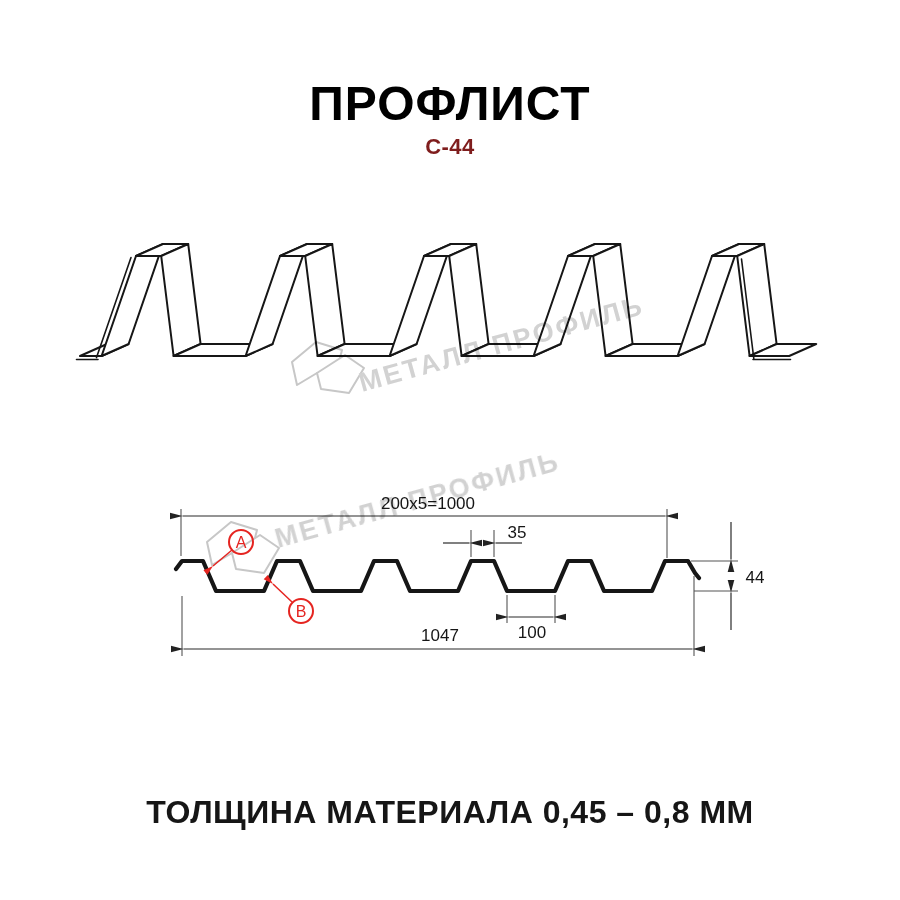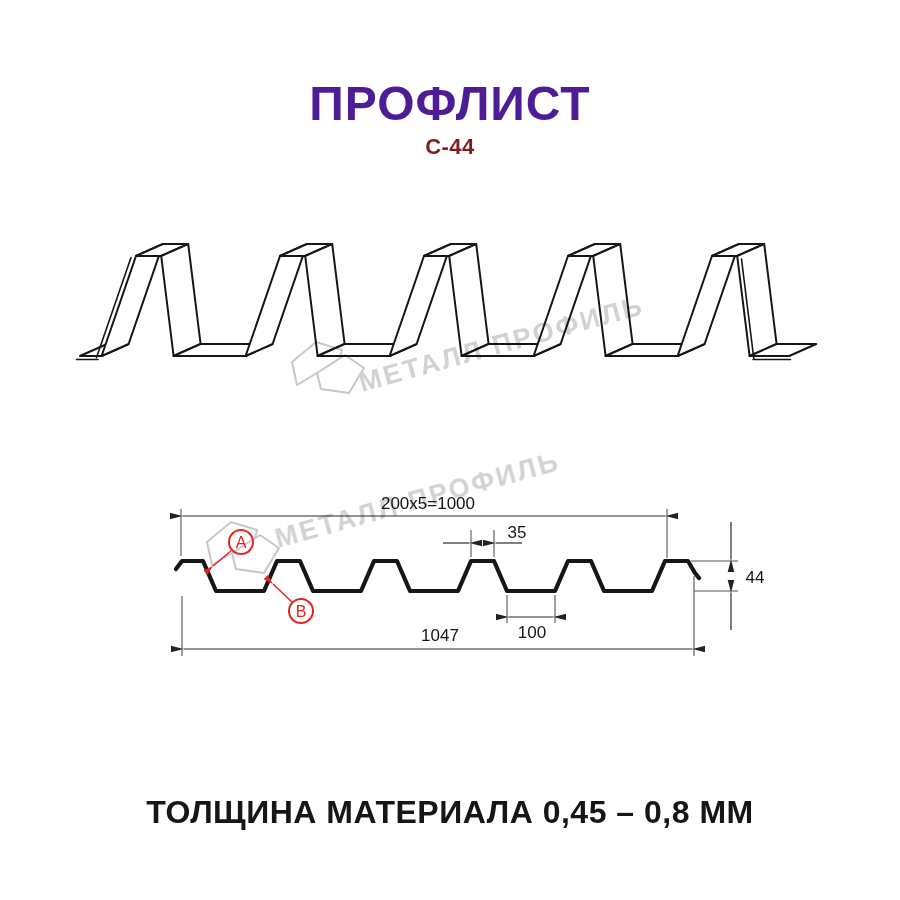--- a/index.html
+++ b/index.html
@@ -2,21 +2,21 @@
 <html><head>
 <meta charset="utf-8">
 <style>
   html,body{margin:0;padding:0;background:#ffffff;}
   #page{
     position:relative;width:900px;height:900px;background:#ffffff;overflow:hidden;
     font-family:"Liberation Sans",sans-serif;color:#111;
   }
   .title{
     position:absolute;left:0;top:76px;width:900px;text-align:center;
-    font-size:48px;font-weight:800;letter-spacing:1px;color:#4c1d95;
+    font-size:48px;font-weight:800;letter-spacing:1px;color:#000000;
   }
   .subtitle{
     position:absolute;left:0;top:134px;width:900px;text-align:center;
     font-size:22px;font-weight:600;letter-spacing:0.5px;color:#7f1d1d;
   }
   .footer-note{
     position:absolute;left:0;top:794px;width:900px;text-align:center;
     font-size:32px;font-weight:600;letter-spacing:0.5px;color:#161616;
   }
   svg{position:absolute;left:0;top:0;}

